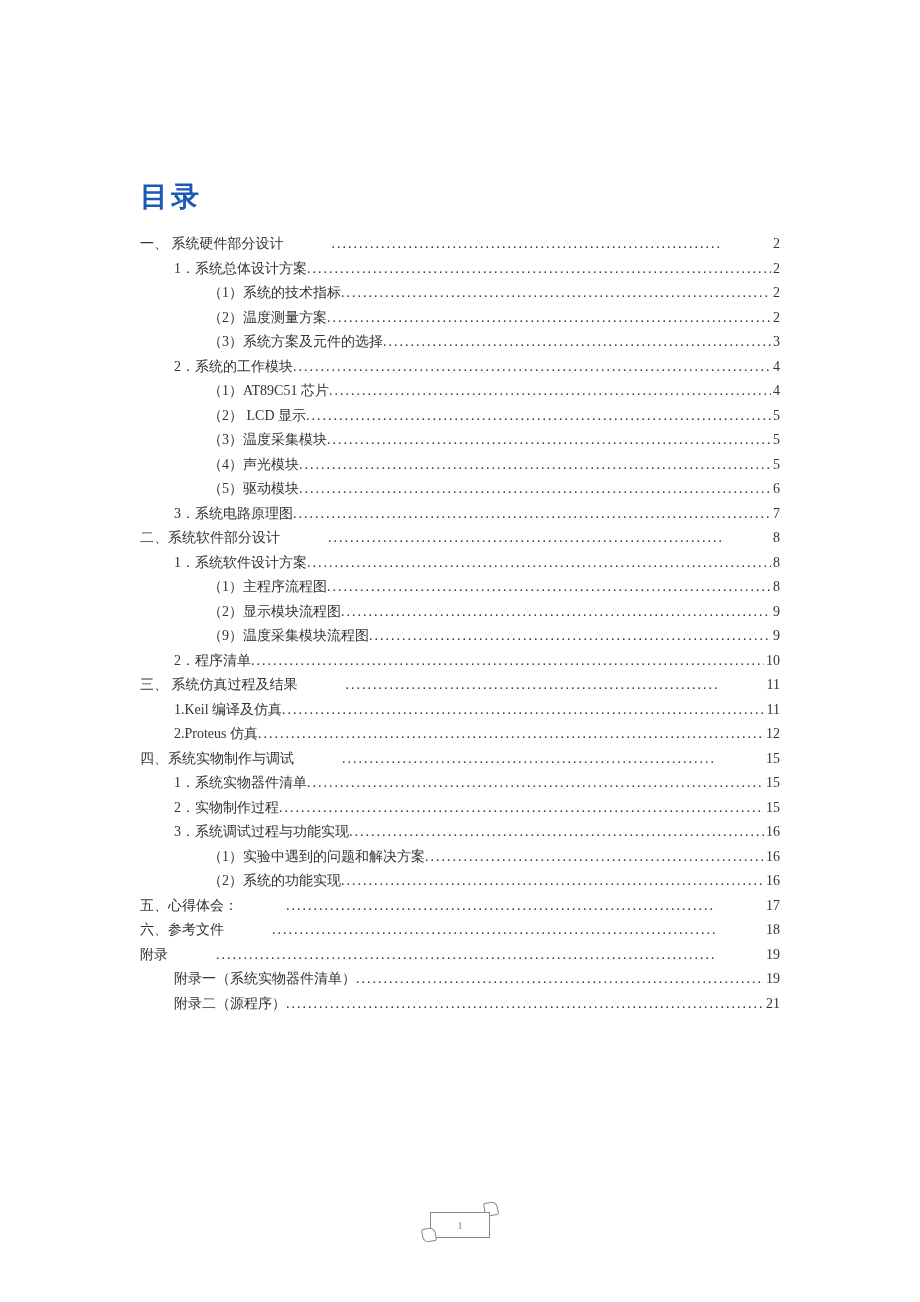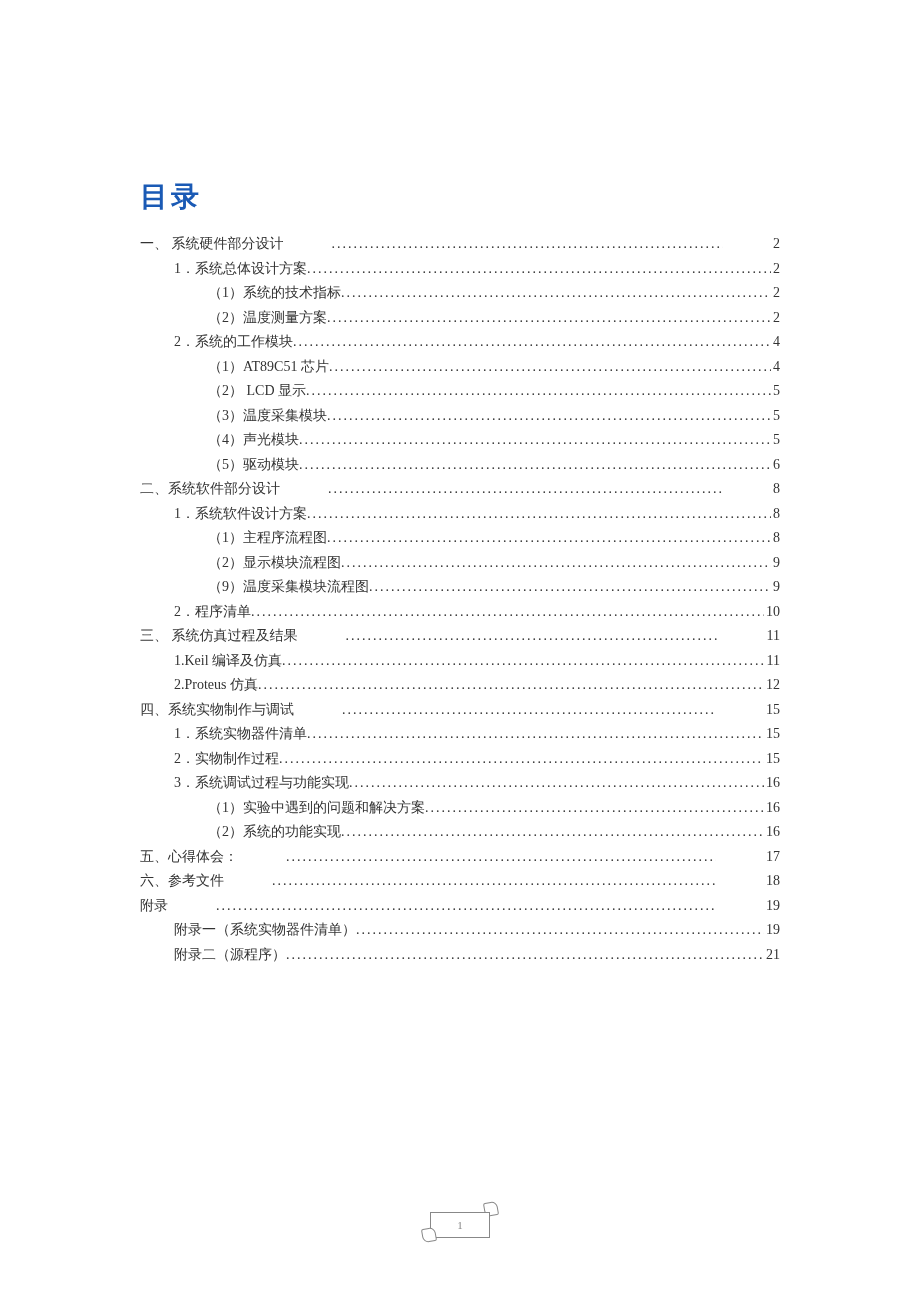--- a/index.html
+++ b/index.html
@@ -95,20 +95,25 @@
       <div class="toc-entry indent-2">
         <span class="entry-text">（1）系统的技术指标</span>
         <span class="dots"></span>
         <span class="page-num">2</span>
       </div>
       <div class="toc-entry indent-2">
         <span class="entry-text">（2）温度测量方案</span>
         <span class="dots"></span>
         <span class="page-num">2</span>
       </div>
+      <div class="toc-entry indent-2">
+        <span class="entry-text">（3）系统方案及元件的选择</span>
+        <span class="dots"></span>
+        <span class="page-num">3</span>
+      </div>
       <div class="toc-entry indent-1">
         <span class="entry-text">2．系统的工作模块</span>
         <span class="dots"></span>
         <span class="page-num">4</span>
       </div>
       <div class="toc-entry indent-2">
         <span class="entry-text">（1）AT89C51 芯片</span>
         <span class="dots"></span>
         <span class="page-num">4</span>
       </div>
@@ -124,20 +129,25 @@
       </div>
       <div class="toc-entry indent-2">
         <span class="entry-text">（4）声光模块</span>
         <span class="dots"></span>
         <span class="page-num">5</span>
       </div>
       <div class="toc-entry indent-2">
         <span class="entry-text">（5）驱动模块</span>
         <span class="dots"></span>
         <span class="page-num">6</span>
+      </div>
+      <div class="toc-entry indent-1">
+        <span class="entry-text">3．系统电路原理图</span>
+        <span class="dots"></span>
+        <span class="page-num">7</span>
       </div>
       <div class="toc-entry indent-0">
         <span class="entry-text">二、系统软件部分设计</span>
         <span class="dots"></span>
         <span class="page-num">8</span>
       </div>
       <div class="toc-entry indent-1">
         <span class="entry-text">1．系统软件设计方案</span>
         <span class="dots"></span>
         <span class="page-num">8</span>

